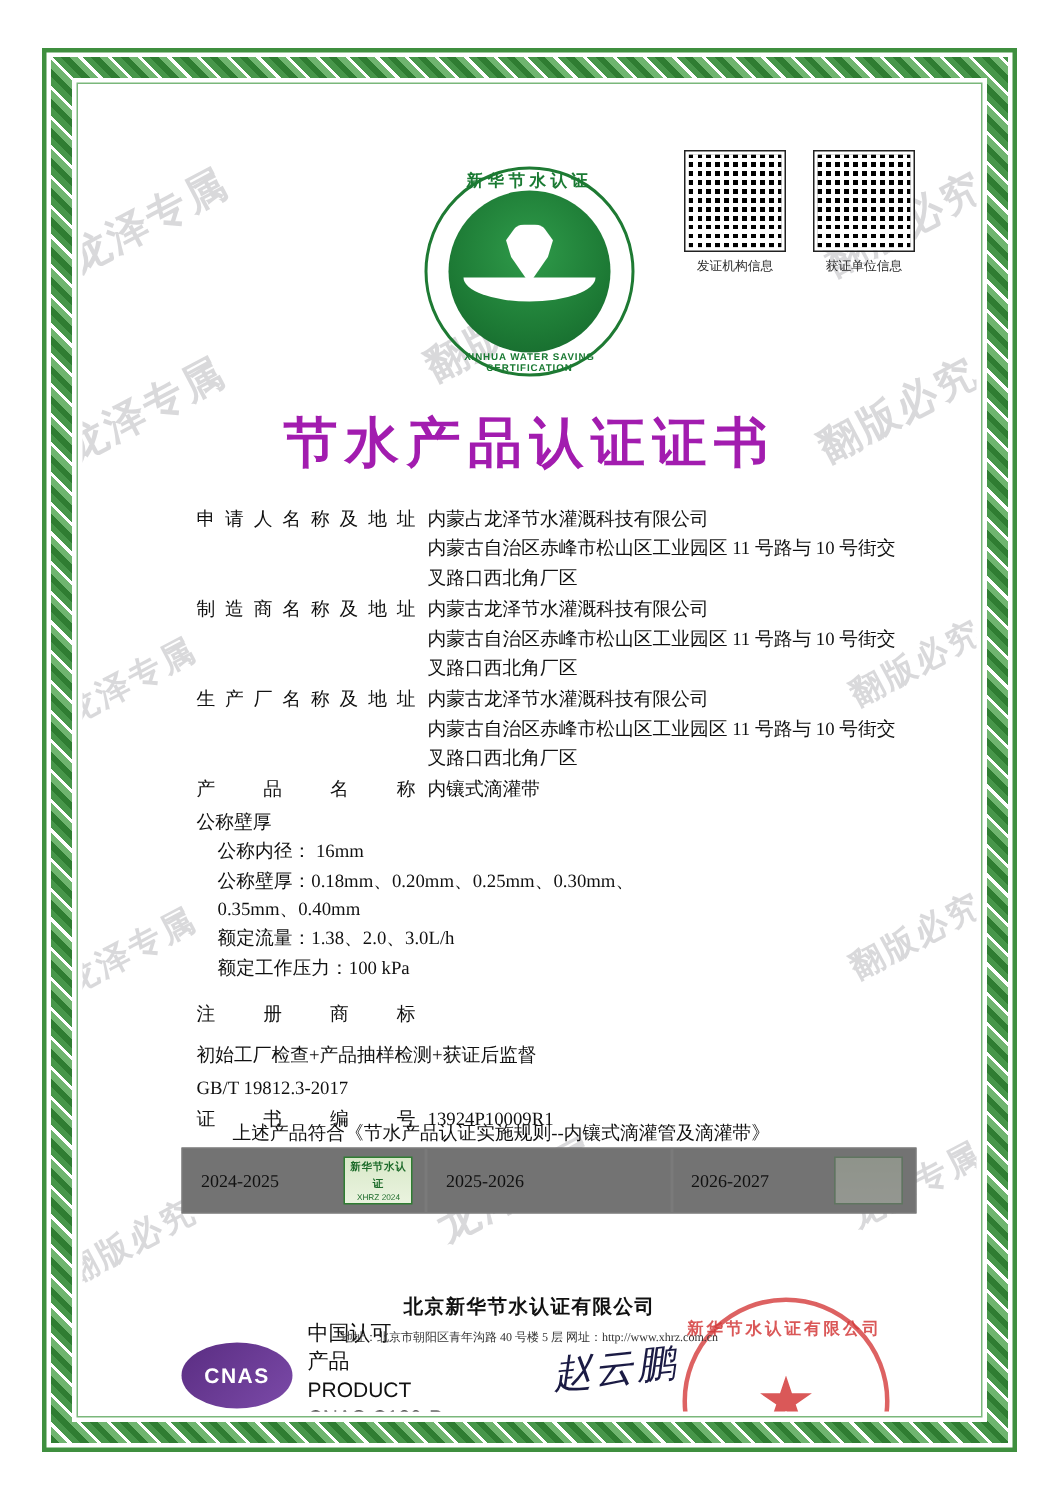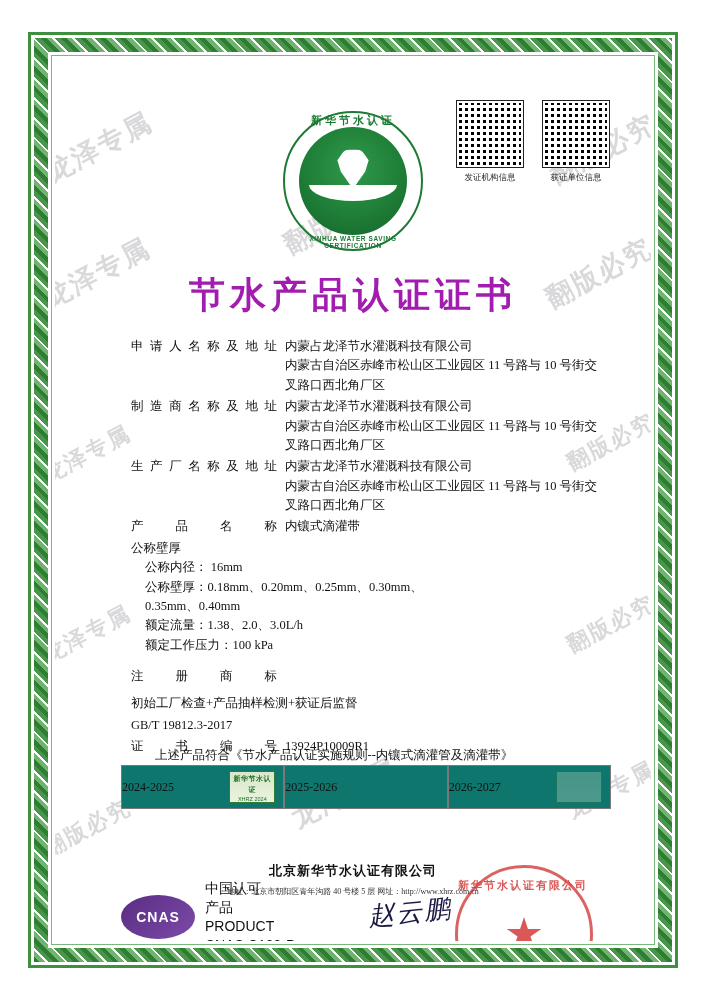--- a/index.html
+++ b/index.html
@@ -204,22 +204,23 @@
     justify-content: space-between;
   }
   .ybox {
     width: 172px;
     height: 44px;
     border: 1px solid #7a7a7a;
     position: relative;
     font-size: 12px;
     display: flex;
     align-items: center;
+    padding-left: 12px;
     box-sizing: border-box;
-    background: #0f766e;
+    background: #737373;
   }
   .ystamp {
     position: absolute;
     right: 8px; top: 5px;
     width: 46px; height: 32px;
     border: 1px solid #2f7d32;
     background: linear-gradient(#d8e8c8, #eaf3df);
     font-size: 5.5px;
     color: #1d6b2a;
     text-align: center;

